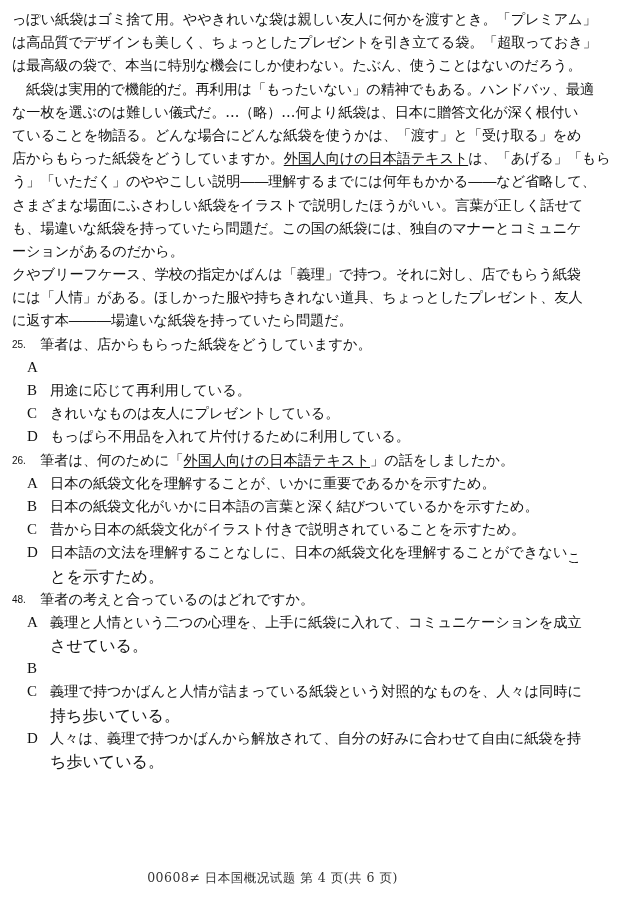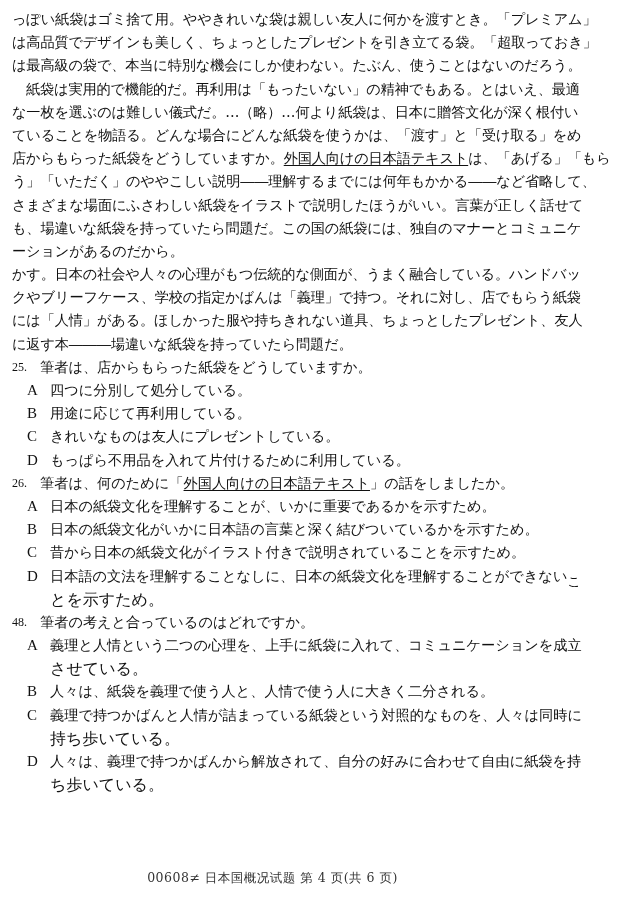--- a/index.html
+++ b/index.html
@@ -9,62 +9,60 @@
       color: #111111;
     }
     .page { position: absolute; left: 12px; top: 8px; width: 570px; }
     .line {
       font-size: 14.2px; line-height: 23.2px; height: 23.2px;
       white-space: nowrap; letter-spacing: -0.15px;
     }
     .indent { padding-left: 14px; }
     .u { text-decoration: underline; text-underline-offset: 2px; }
     .q { display: flex; white-space: nowrap; font-size: 14.2px; line-height: 23.2px; height: 23.2px; }
-    .qnum { width: 28px; font-family: Liberation Serif, serif; font-size: 12px; }
+    .qnum { width: 28px; font-family: Liberation Sans, sans-serif; font-size: 10px; }
     .opt { display: flex; white-space: nowrap; font-size: 14.2px; line-height: 23.2px; height: 23.2px; padding-left: 15px; }
     .oletter { width: 23px; font-family: "Liberation Serif", serif; font-size: 15px; }
     .ocont { padding-left: 38px; font-size: 16px; line-height: 23.2px; height: 23.2px; white-space: nowrap; }
     .stray { position: relative; top: 5px; font-size: 13px; }
     .footer {
       position: absolute; left: 0; width: 545px; top: 870px; text-align: center;
       font-size: 12.5px; color: #333; font-family: "DejaVu Serif", serif; letter-spacing: 0.5px;
     }
   </style>
 </head>
 <body>
 
 <div class="page">
 
   <div class="line">っぽい紙袋はゴミ捨て用。ややきれいな袋は親しい友人に何かを渡すとき。「プレミアム」</div>
   <div class="line">は高品質でデザインも美しく、ちょっとしたプレゼントを引き立てる袋。「超取っておき」</div>
   <div class="line">は最高級の袋で、本当に特別な機会にしか使わない。たぶん、使うことはないのだろう。</div>
 
-  <div class="line indent">紙袋は実用的で機能的だ。再利用は「もったいない」の精神でもある。とはいえ、最適</div>
+  <div class="line indent">紙袋は実用的で機能的だ。再利用は「もったいない」の精神でもある。ハンドバッ、最適</div>
   <div class="line">な一枚を選ぶのは難しい儀式だ。…（略）…何より紙袋は、日本に贈答文化が深く根付い</div>
   <div class="line">ていることを物語る。どんな場合にどんな紙袋を使うかは、「渡す」と「受け取る」をめ</div>
   <div class="line">
     <span>店からもらった紙袋をどうしていますか。</span><span class="u">外国人向けの日本語テキスト</span><span>は、「あげる」「もら</span>
   </div>
   <div class="line">う」「いただく」のややこしい説明――理解するまでには何年もかかる――など省略して、</div>
   <div class="line">さまざまな場面にふさわしい紙袋をイラストで説明したほうがいい。言葉が正しく話せて</div>
   <div class="line">も、場違いな紙袋を持っていたら問題だ。この国の紙袋には、独自のマナーとコミュニケ</div>
   <div class="line">ーションがあるのだから。</div>
 
-  <div class="line">かす。日本の社会や人々の心理がもつ伝統的な側面が、うまく融合している。ハンドバッ</div>
   <div class="line">クやブリーフケース、学校の指定かばんは「義理」で持つ。それに対し、店でもらう紙袋</div>
   <div class="line">には「人情」がある。ほしかった服や持ちきれない道具、ちょっとしたプレゼント、友人</div>
   <div class="line">に返す本―――場違いな紙袋を持っていたら問題だ。</div>
 
   <div class="q">
     <span class="qnum">25.</span>
     <span>筆者は、店からもらった紙袋をどうしていますか。</span>
   </div>
   <div class="opt">
     <span class="oletter">A</span>
-    <span>四つに分別して処分している。</span>
   </div>
   <div class="opt">
     <span class="oletter">B</span>
     <span>用途に応じて再利用している。</span>
   </div>
   <div class="opt">
     <span class="oletter">C</span>
     <span>きれいなものは友人にプレゼントしている。</span>
   </div>
   <div class="opt">
@@ -98,21 +96,20 @@
     <span class="qnum">48.</span>
     <span>筆者の考えと合っているのはどれですか。</span>
   </div>
   <div class="opt">
     <span class="oletter">A</span>
     <span>義理と人情という二つの心理を、上手に紙袋に入れて、コミュニケーションを成立</span>
   </div>
   <div class="ocont">させている。</div>
   <div class="opt">
     <span class="oletter">B</span>
-    <span>人々は、紙袋を義理で使う人と、人情で使う人に大きく二分される。</span>
   </div>
   <div class="opt">
     <span class="oletter">C</span>
     <span>義理で持つかばんと人情が詰まっている紙袋という対照的なものを、人々は同時に</span>
   </div>
   <div class="ocont">持ち歩いている。</div>
   <div class="opt">
     <span class="oletter">D</span>
     <span>人々は、義理で持つかばんから解放されて、自分の好みに合わせて自由に紙袋を持</span>
   </div>

